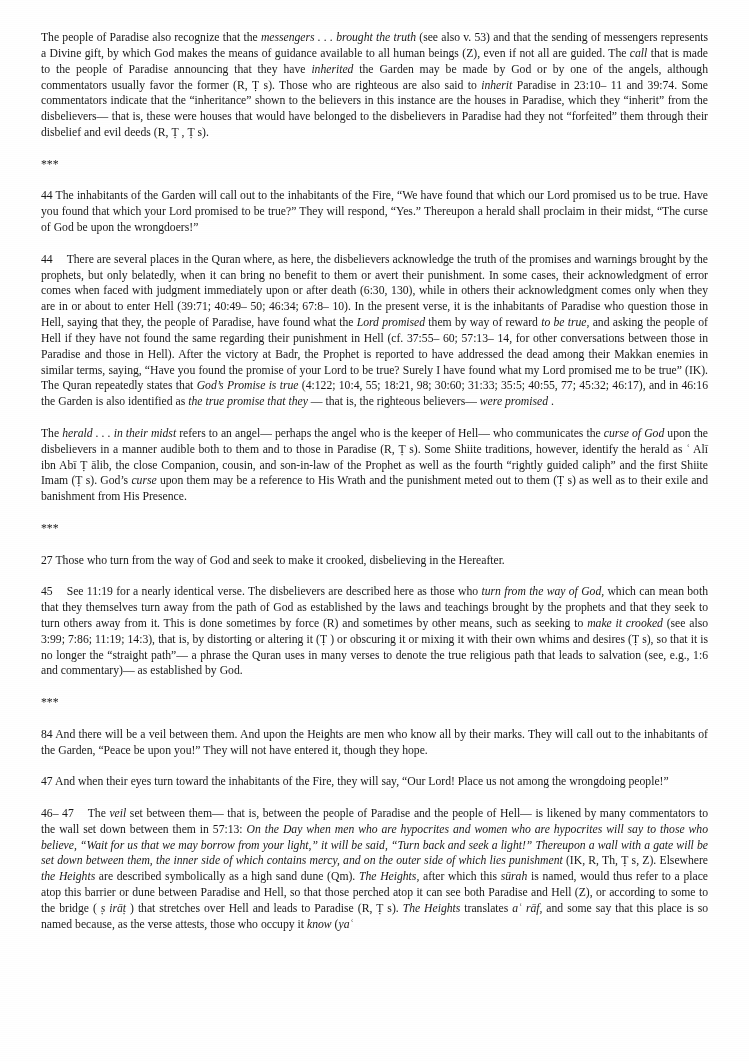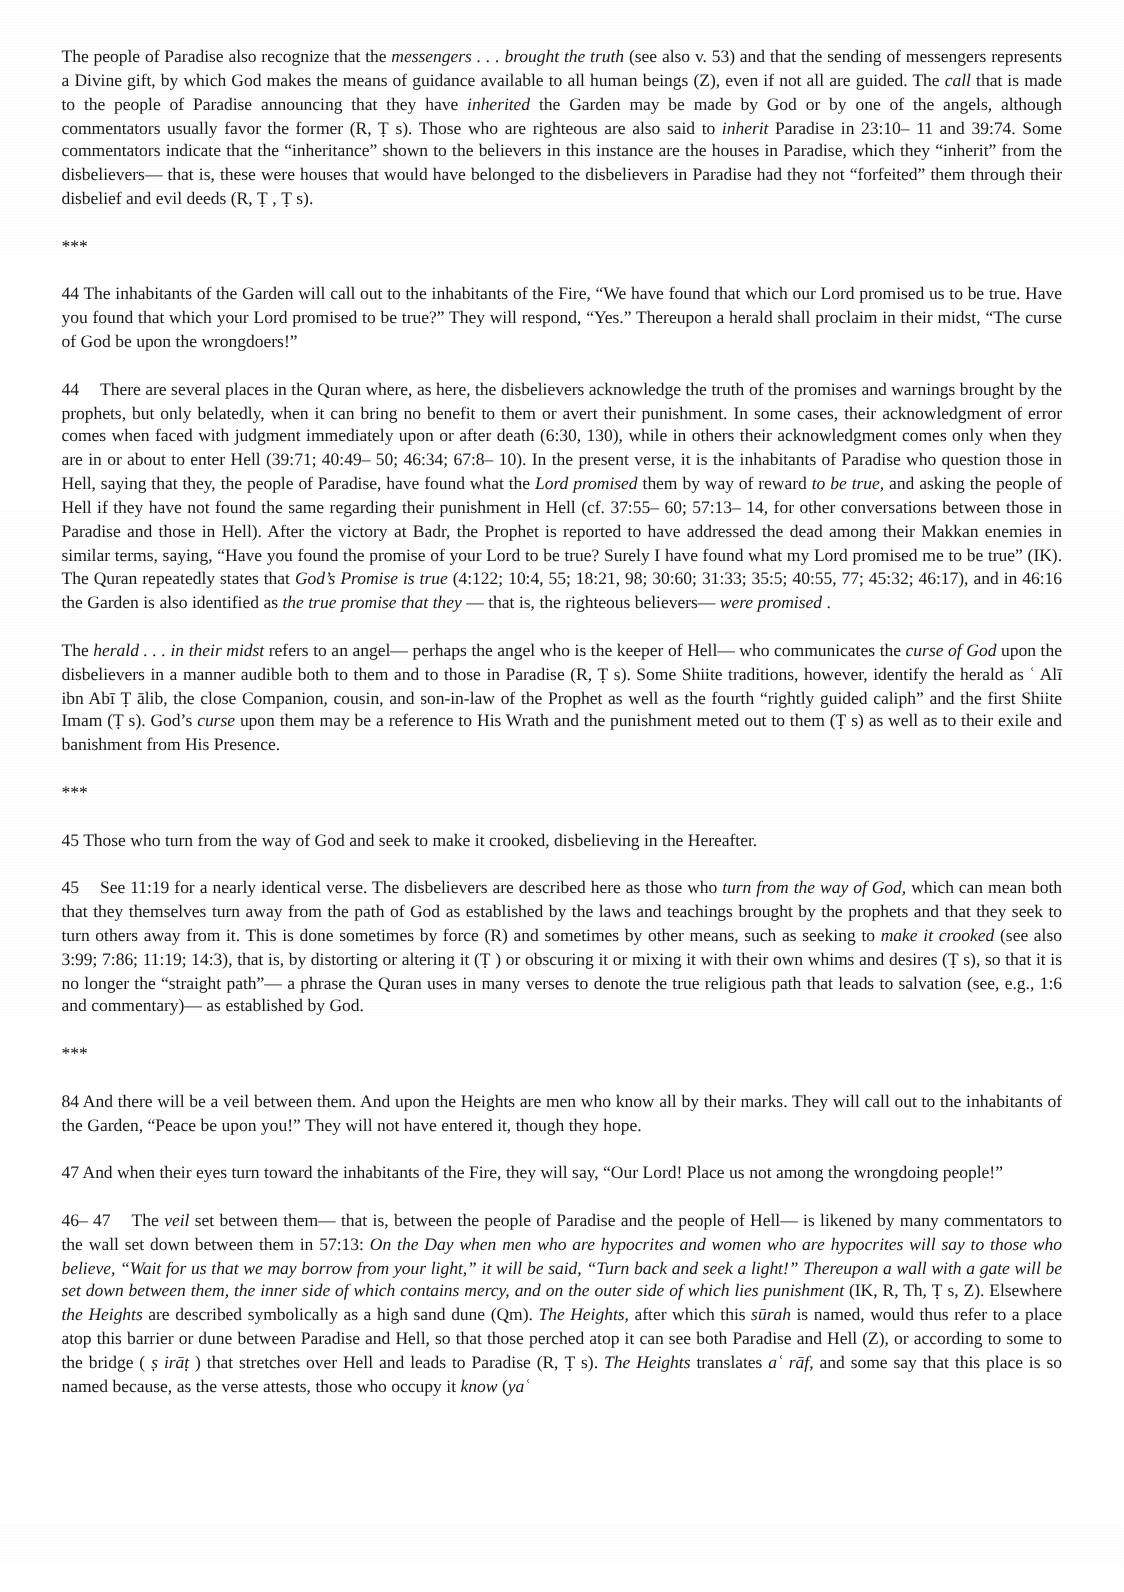--- a/index.html
+++ b/index.html
@@ -95,21 +95,21 @@
       <p class="para stars">***</p>
       <div class="gap-sm"></div>
       <p class="para verse"><span>44 The inhabitants of the Garden will call out to the inhabitants of the Fire, “We have found that which our Lord promised us to be true. Have you found that which your Lord promised to be true?” They will respond, “Yes.” Thereupon a herald shall proclaim in their midst, “The curse of God be upon the wrongdoers!”</span></p>
       <div class="gap-sm"></div>
       <p class="para commentary"><span class="vnum">44</span><span class="vnum-gap"></span><span>There are several places in the Quran where, as here, the disbelievers acknowledge the truth of the promises and warnings brought by the prophets, but only belatedly, when it can bring no benefit to them or avert their punishment. In some cases, their acknowledgment of error comes when faced with judgment immediately upon or after death (6:30, 130), while in others their acknowledgment comes only when they are in or about to enter Hell (39:71; 40:49– 50; 46:34; 67:8– 10). In the present verse, it is the inhabitants of Paradise who question those in Hell, saying that they, the people of Paradise, have found what the </span><i>Lord promised</i><span> them by way of reward </span><i>to be true,</i><span> and asking the people of Hell if they have not found the same regarding their punishment in Hell (cf. 37:55– 60; 57:13– 14, for other conversations between those in Paradise and those in Hell). After the victory at Badr, the Prophet is reported to have addressed the dead among their Makkan enemies in similar terms, saying, “Have you found the promise of your Lord to be true? Surely I have found what my Lord promised me to be true” (IK). The Quran repeatedly states that </span><i>God’s Promise is true</i><span> (4:122; 10:4, 55; 18:21, 98; 30:60; 31:33; 35:5; 40:55, 77; 45:32; 46:17), and in 46:16 the Garden is also identified as </span><i>the true promise that they</i><span> — that is, the righteous believers— </span><i>were promised</i><span> .</span></p>
       <div class="gap-sm"></div>
       <p class="para commentary"><span>The </span><i>herald . . . in their midst</i><span> refers to an angel— perhaps the angel who is the keeper of Hell— who communicates the </span><i>curse of God</i><span> upon the disbelievers in a manner audible both to them and to those in Paradise (R, Ṭ s). Some Shiite traditions, however, identify the herald as ʿ Alī ibn Abī Ṭ ālib, the close Companion, cousin, and son-in-law of the Prophet as well as the fourth “rightly guided caliph” and the first Shiite Imam (Ṭ s). God’s </span><i>curse</i><span> upon them may be a reference to His Wrath and the punishment meted out to them (Ṭ s) as well as to their exile and banishment from His Presence.</span></p>
       <div class="gap-sm"></div>
       <p class="para stars">***</p>
       <div class="gap-sm"></div>
-      <p class="para verse"><span>45 Those who turn from the way of God and seek to make it crooked, disbelieving in the Hereafter.</span></p>
+      <p class="para verse"><span>27 Those who turn from the way of God and seek to make it crooked, disbelieving in the Hereafter.</span></p>
       <div class="gap-sm"></div>
       <p class="para commentary"><span class="vnum">45</span><span class="vnum-gap"></span><span>See 11:19 for a nearly identical verse. The disbelievers are described here as those who </span><i>turn from the way of God,</i><span> which can mean both that they themselves turn away from the path of God as established by the laws and teachings brought by the prophets and that they seek to turn others away from it. This is done sometimes by force (R) and sometimes by other means, such as seeking to </span><i>make it crooked</i><span> (see also 3:99; 7:86; 11:19; 14:3), that is, by distorting or altering it (Ṭ ) or obscuring it or mixing it with their own whims and desires (Ṭ s), so that it is no longer the “straight path”— a phrase the Quran uses in many verses to denote the true religious path that leads to salvation (see, e.g., 1:6 and commentary)— as established by God.</span></p>
       <div class="gap-sm"></div>
       <p class="para stars">***</p>
       <div class="gap-sm"></div>
       <p class="para verse"><span>84 And there will be a veil between them. And upon the Heights are men who know all by their marks. They will call out to the inhabitants of the Garden, “Peace be upon you!” They will not have entered it, though they hope.</span></p>
       <div class="gap-sm"></div>
       <p class="para verse"><span>47 And when their eyes turn toward the inhabitants of the Fire, they will say, “Our Lord! Place us not among the wrongdoing people!”</span></p>
       <div class="gap-sm"></div>
       <p class="para commentary"><span class="vnum">46– 47</span><span class="vnum-gap"></span><span>The </span><i>veil</i><span> set between them— that is, between the people of Paradise and the people of Hell— is likened by many commentators to the wall set down between them in 57:13: </span><i>On the Day when men who are hypocrites and women who are hypocrites will say to those who believe, “Wait for us that we may borrow from your light,” it will be said, “Turn back and seek a light!” Thereupon a wall with a gate will be set down between them, the inner side of which contains mercy, and on the outer side of which lies punishment</i><span> (IK, R, Th, Ṭ s, Z). Elsewhere </span><i>the Heights</i><span> are described symbolically as a high sand dune (Qm). </span><i>The Heights,</i><span> after which this </span><i>sūrah</i><span> is named, would thus refer to a place atop this barrier or dune between Paradise and Hell, so that those perched atop it can see both Paradise and Hell (Z), or according to some to the bridge ( </span><i>ṣ irāṭ</i><span> ) that stretches over Hell and leads to Paradise (R, Ṭ s). </span><i>The Heights</i><span> translates </span><i>aʿ rāf,</i><span> and some say that this place is so named because, as the verse attests, those who occupy it </span><i>know</i><span> (</span><i>yaʿ</i></p>

